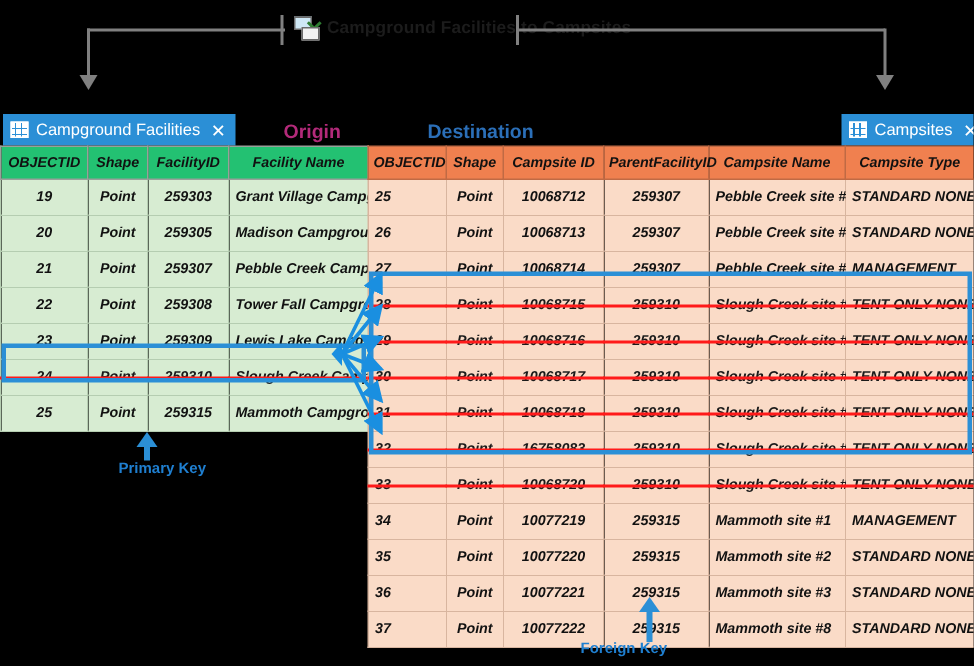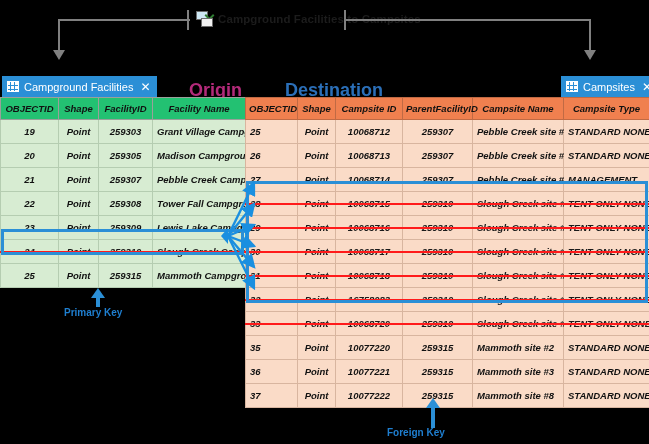--- a/index.html
+++ b/index.html
@@ -76,21 +76,21 @@
     border-left: 6px solid transparent;
     border-right: 6px solid transparent;
     border-top: 10px solid #808080;
   }
   .arrow-down.left { left: 53px; top: 50px; }
   .arrow-down.right { left: 584px; top: 50px; }
 
   
   .cap {
     position: absolute;
-    font-size: 18px;
+    font-size: 13px;
     font-weight: bold;
     filter: blur(.4px);
     white-space: nowrap;
   }
   .cap-origin { left: 189px; top: 80px; color: #b32a7a; }
   .cap-dest { left: 249px; top: 80px; color: #2b6fb8; margin-left: 36px; }
 
   
   .tab {
     position: absolute;
@@ -204,21 +204,21 @@
 
   
   .key-lbl {
     position: absolute;
     font-size: 10px;
     font-weight: bold;
     color: #1f7fd0;
     white-space: nowrap;
     filter: blur(.3px);
   }
-  #lbl-pk { left: 64px; top: 307px; }
+  #lbl-pk { left: 79px; top: 307px; }
   #lbl-fk { left: 387px; top: 427px; }
 
   .key-arrow-up {
     position: absolute;
     width: 0; height: 0;
     border-left: 7px solid transparent;
     border-right: 7px solid transparent;
     border-bottom: 10px solid #2b8fd6;
   }
   #pk-head { left: 91px; top: 288px; }
@@ -412,20 +412,28 @@
         </tr>
         <tr class="struck">
           <td class="c-obj">33</td>
           <td class="c-shape">Point</td>
           <td class="c-cid">10068720</td>
           <td class="c-pfid">259310</td>
           <td class="c-cname">Slough Creek site #6</td>
           <td class="c-ctype">TENT ONLY NONELECTRIC</td>
         </tr>
         <tr>
+          <td class="c-obj">34</td>
+          <td class="c-shape">Point</td>
+          <td class="c-cid">10077219</td>
+          <td class="c-pfid">259315</td>
+          <td class="c-cname">Mammoth site #1</td>
+          <td class="c-ctype">MANAGEMENT</td>
+        </tr>
+        <tr>
           <td class="c-obj">35</td>
           <td class="c-shape">Point</td>
           <td class="c-cid">10077220</td>
           <td class="c-pfid">259315</td>
           <td class="c-cname">Mammoth site #2</td>
           <td class="c-ctype">STANDARD NONELECTRIC</td>
         </tr>
         <tr>
           <td class="c-obj">36</td>
           <td class="c-shape">Point</td>

